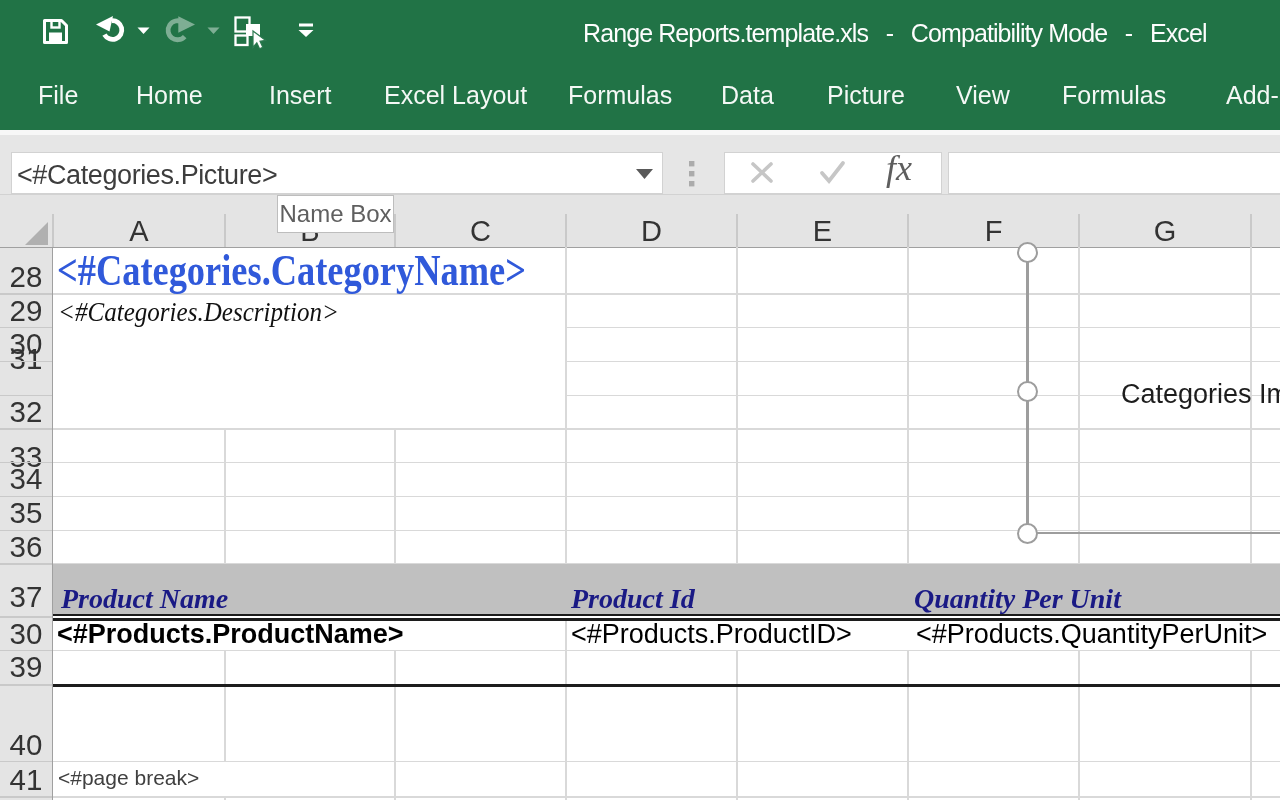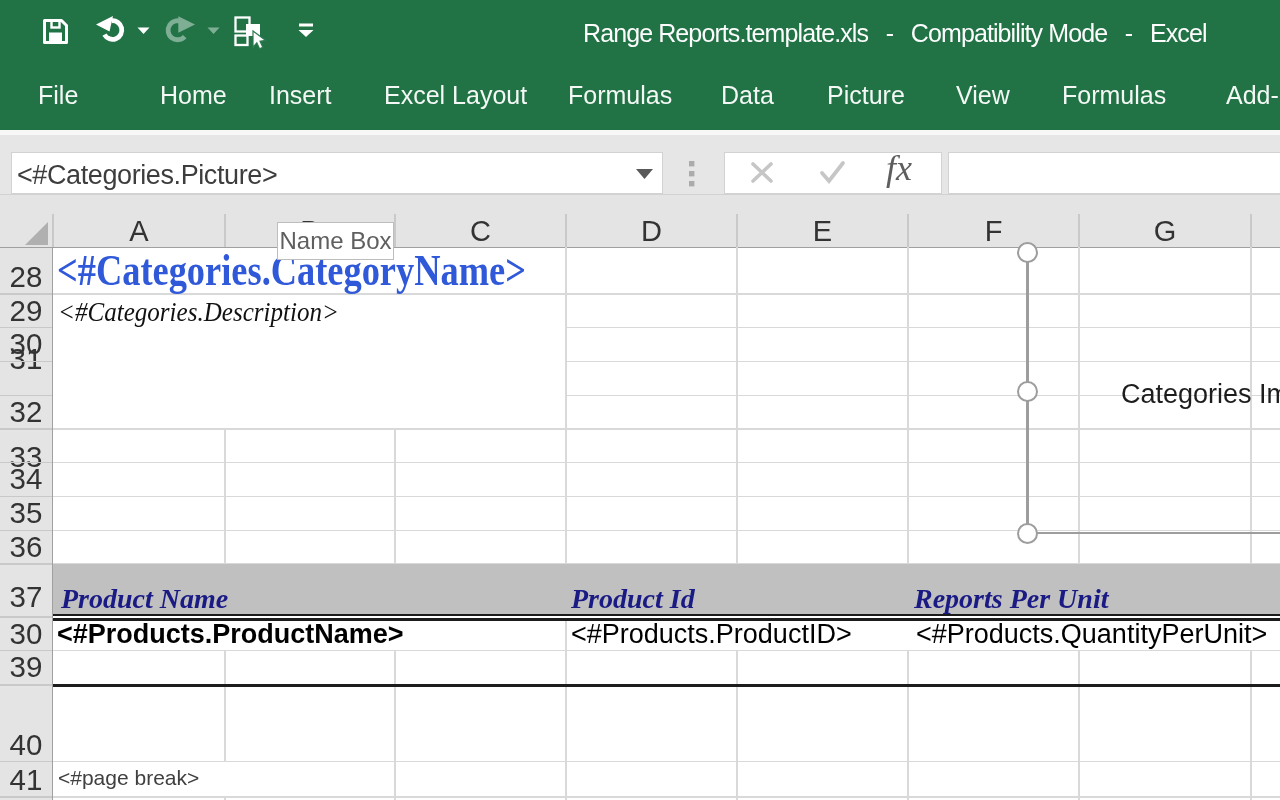--- a/index.html
+++ b/index.html
@@ -38,30 +38,30 @@
   #tcat{left:1121px;top:379px;font-size:27px;color:#1d1d1d;}
   .navy{top:582.5px;font-family:"Liberation Serif",serif;font-weight:bold;font-style:italic;
         font-size:28px;color:#1a1a85;}
   .r38{top:618.5px;font-size:27px;color:#000;}
   .b38{font-weight:bold;}
   #t41{left:58px;top:766px;font-size:21px;color:#404040;}
   .handle{width:21px;height:21px;border-radius:50%;background:#fff;
           border:2.6px solid #9d9d9d;box-sizing:border-box;}
   #tooltip{left:277px;top:195px;width:117px;height:38px;background:#fff;
            border:1.3px solid #bdbdbd;box-sizing:border-box;font-size:24px;
-           color:#5f5f5f;text-align:center;line-height:35px;margin-top:27px;}
+           color:#5f5f5f;text-align:center;line-height:35px;}
   #seltri{left:25px;top:222px;width:0;height:0;
           border-left:23px solid transparent;border-bottom:23px solid #b0b0b0;}
 </style>
 </head>
 <body>
 <div class="abs" id="titlebar"></div>
 <div class="abs" id="titletext">Range Reports.template.xls  -  Compatibility Mode  -  Excel</div>
 <div class="abs tab" style="left:38px;">File</div>
-<div class="abs tab" style="left:160px;">Home</div>
+<div class="abs tab" style="left:136px;">Home</div>
 <div class="abs tab" style="left:269px;">Insert</div>
 <div class="abs tab" style="left:384px;">Excel Layout</div>
 <div class="abs tab" style="left:568px;">Formulas</div>
 <div class="abs tab" style="left:721px;">Data</div>
 <div class="abs tab" style="left:827px;">Picture</div>
 <div class="abs tab" style="left:956px;">View</div>
 <div class="abs tab" style="left:1062px;">Formulas</div>
 <div class="abs tab" style="left:1226px;">Add-ins</div>
 
 <svg class="abs" style="left:0;top:0;" width="340" height="70" viewBox="0 0 340 70">
@@ -207,21 +207,21 @@
 <div class="abs" style="left:53px;top:614px;width:1227px;height:2.4px;background:#1c1c1c;"></div>
 <div class="abs" style="left:53px;top:618.2px;width:1227px;height:2.4px;background:#1c1c1c;"></div>
 
 <div class="abs" style="left:53px;top:684px;width:1227px;height:2.6px;background:#1c1c1c;"></div>
 
 <div class="abs cell" id="t28">&lt;#Categories.CategoryName&gt;</div>
 <div class="abs cell" id="t29">&lt;#Categories.Description&gt;</div>
 <div class="abs cell" id="tcat">Categories Im</div>
 <div class="abs cell navy" style="left:61px;">Product Name</div>
 <div class="abs cell navy" style="left:571px;">Product Id</div>
-<div class="abs cell navy" style="left:914px;">Reports Per Unit</div>
+<div class="abs cell navy" style="left:914px;">Quantity Per Unit</div>
 <div class="abs cell r38 b38" style="left:57px;">&lt;#Products.ProductName&gt;</div>
 <div class="abs cell r38" style="left:571px;">&lt;#Products.ProductID&gt;</div>
 <div class="abs cell r38" style="left:916px;">&lt;#Products.QuantityPerUnit&gt;</div>
 <div class="abs cell" id="t41">&lt;#page break&gt;</div>
 
 <div class="abs" style="left:1026.4px;top:252px;width:2.4px;height:281px;background:#9d9d9d;"></div>
 <div class="abs" style="left:1027px;top:531.8px;width:253px;height:2.4px;background:#9d9d9d;"></div>
 <div class="abs handle" style="left:1017px;top:241.5px;"></div>
 <div class="abs handle" style="left:1017px;top:381px;"></div>
 <div class="abs handle" style="left:1017px;top:522.5px;"></div>

